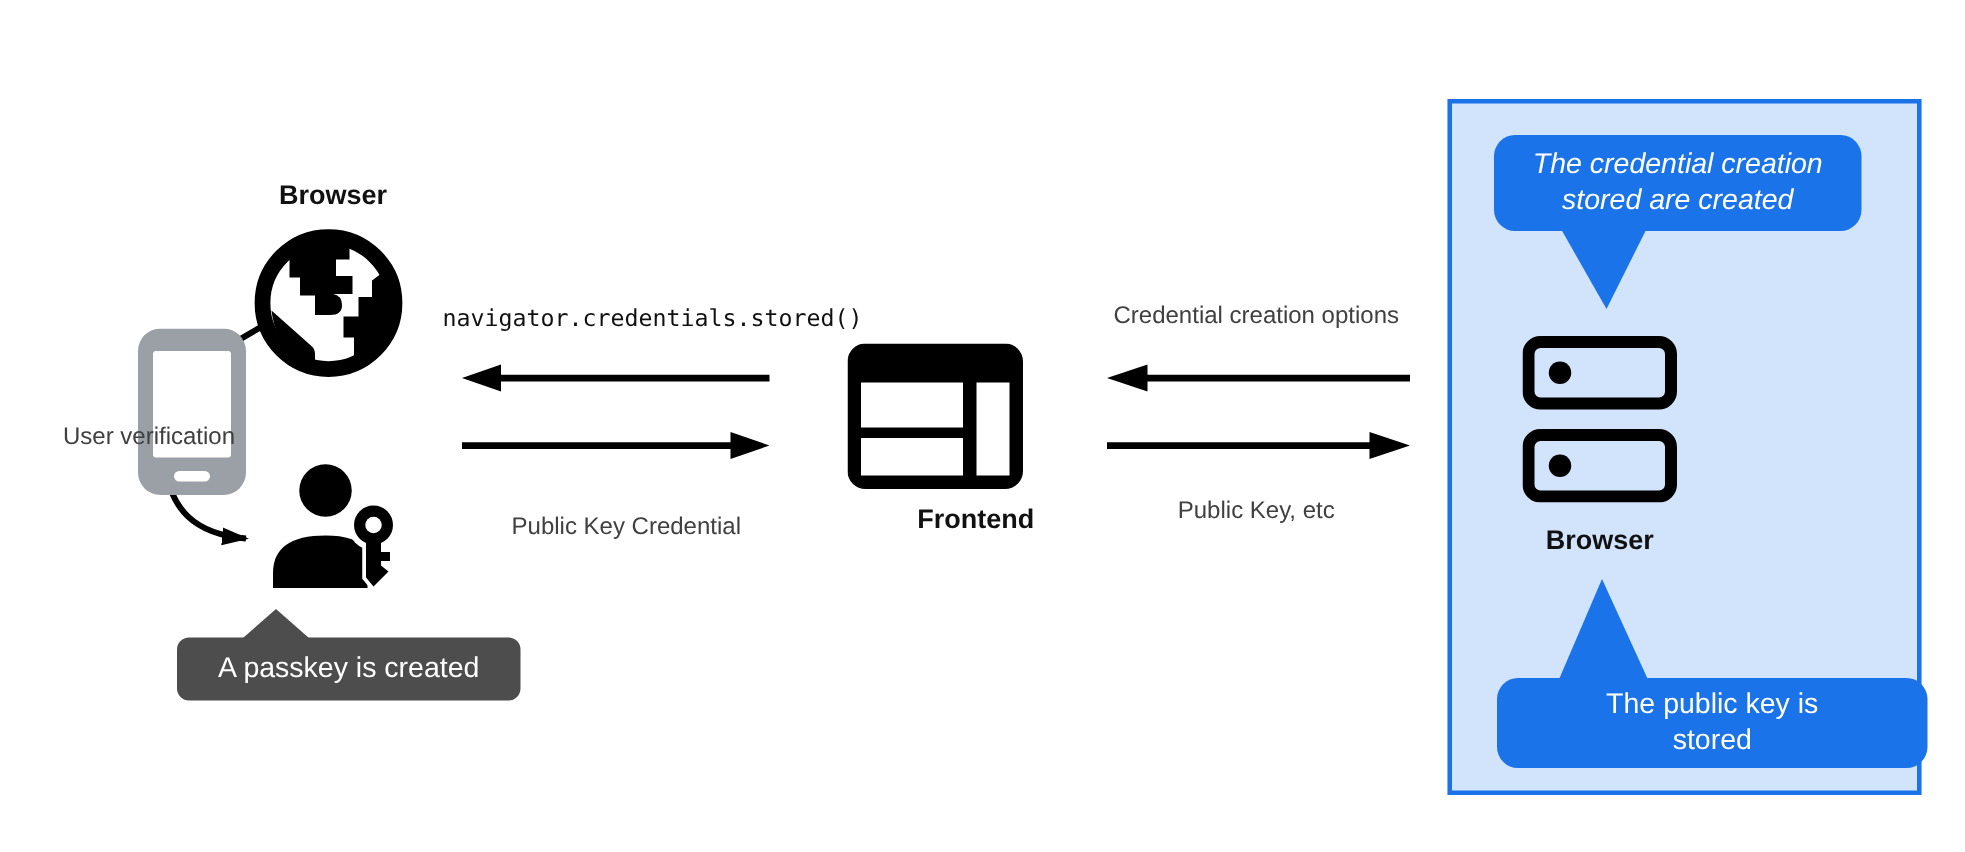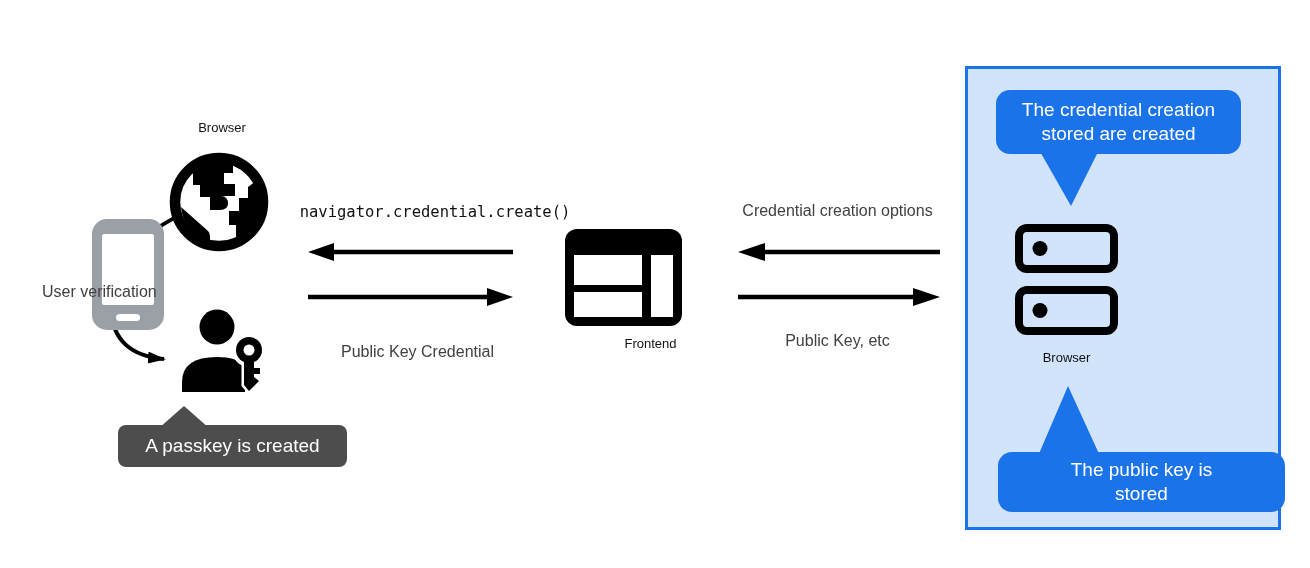--- a/index.html
+++ b/index.html
@@ -2,21 +2,21 @@
 <html><head>
 <meta charset="utf-8">
 <style>
   html,body{margin:0;padding:0;background:#fff;}
   .stage{
     position:relative;width:1310px;height:568px;background:#ffffff;
     font-family:"Liberation Sans",sans-serif;color:#202124;overflow:hidden;
   }
   .abs{position:absolute;}
   .lbl{position:absolute;font-size:16px;color:#404040;text-align:center;white-space:nowrap;}
-  .lbl-bold{position:absolute;font-size:13px;font-weight:normal;color:#111;text-align:center;white-space:nowrap;}
+  .lbl-bold{position:absolute;font-size:18px;font-weight:bold;color:#111;text-align:center;white-space:nowrap;}
   .mono{font-family:"DejaVu Sans Mono",monospace;font-size:15.5px;color:#111;}
   .blue-panel{
     position:absolute;left:965px;top:66px;width:316px;height:464px;
     background:#d2e3fc;border:3.5px solid #1a73e8;box-sizing:border-box;
   }
   .tip{
     position:absolute;display:flex;flex-direction:column;align-items:center;justify-content:center;
     color:#fff;font-size:19px;line-height:24px;text-align:center;
   }
   .tip-blue{background:#1a73e8;border-radius:14px;}
@@ -95,38 +95,38 @@
 
     <circle cx="70" cy="44" r="13" fill="#000"></circle>
     <circle cx="70" cy="44" r="5.5" fill="#fff"></circle>
     <path d="M65 54 L75 54 L75 62 L81 62 L81 68 L75 68 L75 71 L80 75 L70 85 L65 79 Z" fill="#000"></path>
   </svg>
 
   <div class="tip tip-gray" style="left:118px;top:425px;width:229px;height:42px;">
     <span>A passkey is created</span>
   </div>
 
-  <div class="lbl mono" style="left:280px;top:203px;width:310px;">navigator.credential.create()</div>
+  <div class="lbl mono" style="left:280px;top:203px;width:310px;">navigator.credentials.stored()</div>
 
   <div class="lbl" style="left:305px;top:332px;width:225px;margin-top:11px;">Public Key Credential</div>
 
   <svg class="abs" style="left:565px;top:229px;" width="117" height="97" viewBox="0 0 117 97">
     <rect x="0" y="0" width="117" height="97" rx="12" fill="#000"></rect>
     <rect x="9" y="26" width="68" height="30" fill="#fff"></rect>
     <rect x="9" y="63" width="68" height="25" fill="#fff"></rect>
     <rect x="86" y="26" width="22" height="62" fill="#fff"></rect>
   </svg>
 
   <div class="lbl-bold" style="left:592px;top:336px;width:117px;">Frontend</div>
 
   <div class="lbl" style="left:715px;top:202px;width:245px;">Credential creation options</div>
 
   <div class="lbl" style="left:755px;top:332px;width:165px;">Public Key, etc</div>
 
-  <div class="tip tip-blue" style="left:996px;top:90px;width:245px;height:64px;">
+  <div class="tip tip-blue" style="left:996px;top:90px;width:245px;height:64px;font-style:italic;">
     <span style="display:block;">The credential creation</span>
     <span style="display:block;">stored are created</span>
   </div>
 
   <svg class="abs" style="left:1015px;top:224px;" width="103" height="111" viewBox="0 0 103 111">
     <rect x="4" y="4" width="95" height="41" rx="8" fill="none" stroke="#000" stroke-width="8"></rect>
     <circle cx="25" cy="24.5" r="7.5" fill="#000"></circle>
     <rect x="4" y="66" width="95" height="41" rx="8" fill="none" stroke="#000" stroke-width="8"></rect>
     <circle cx="25" cy="86.5" r="7.5" fill="#000"></circle>
   </svg>

